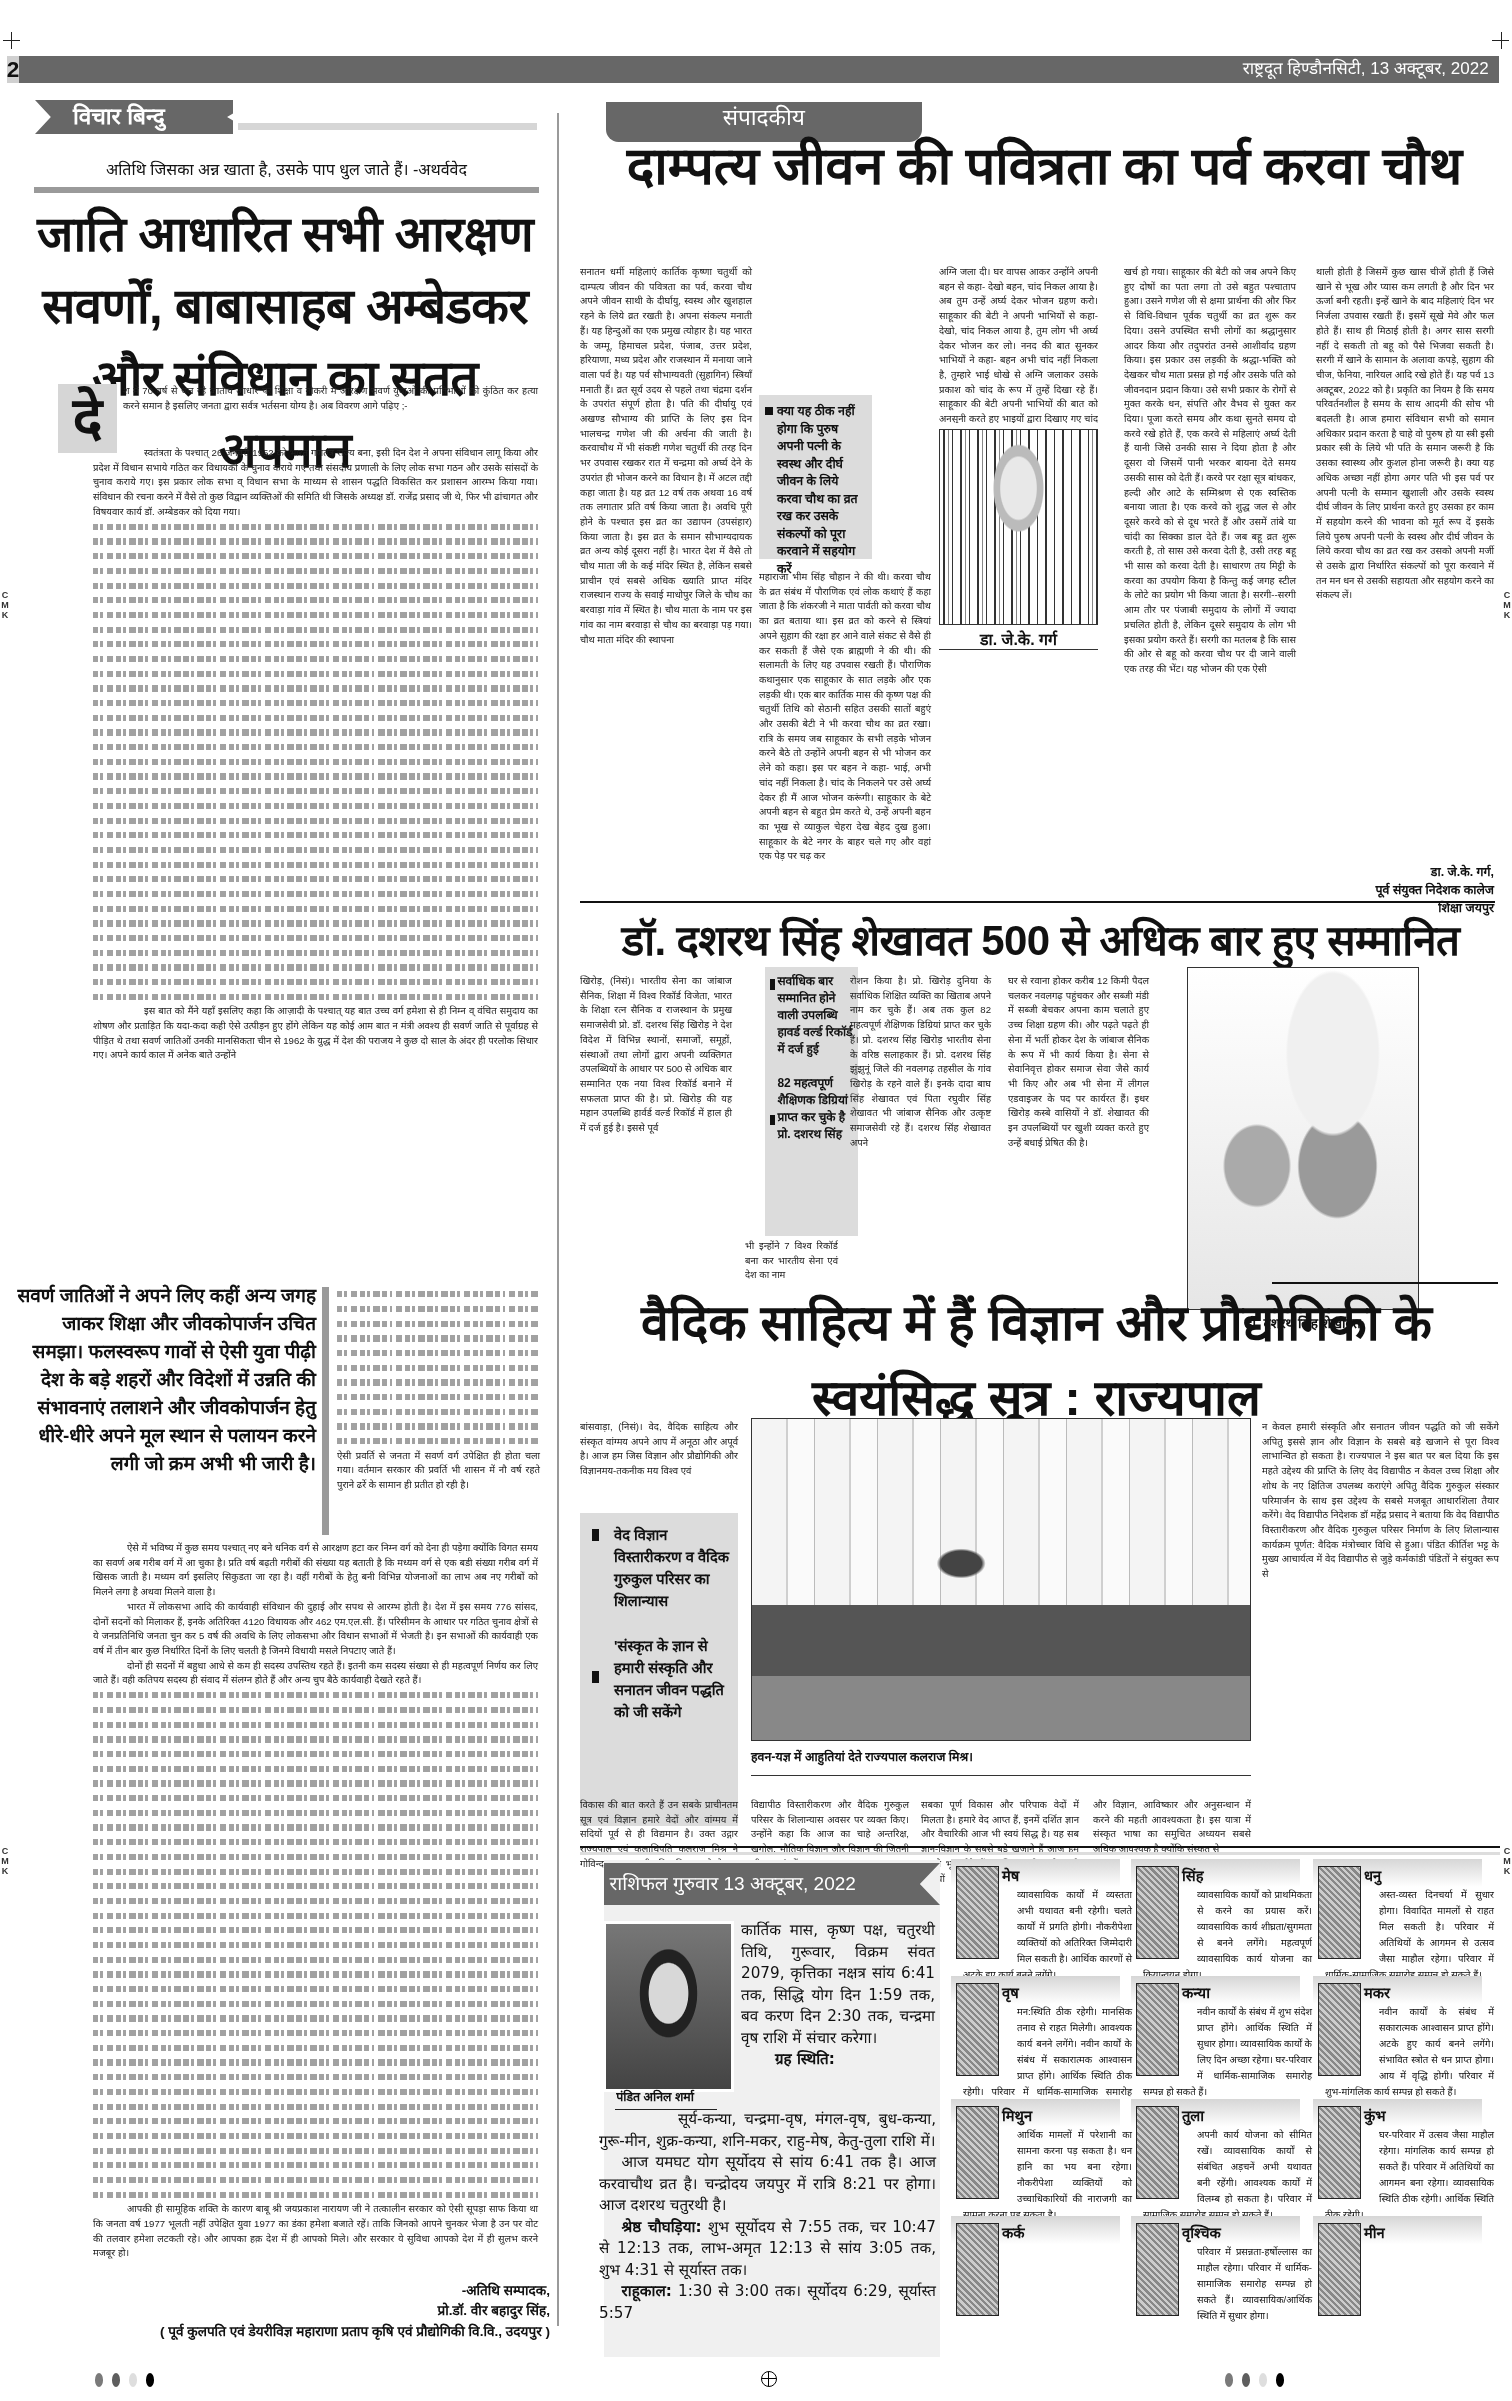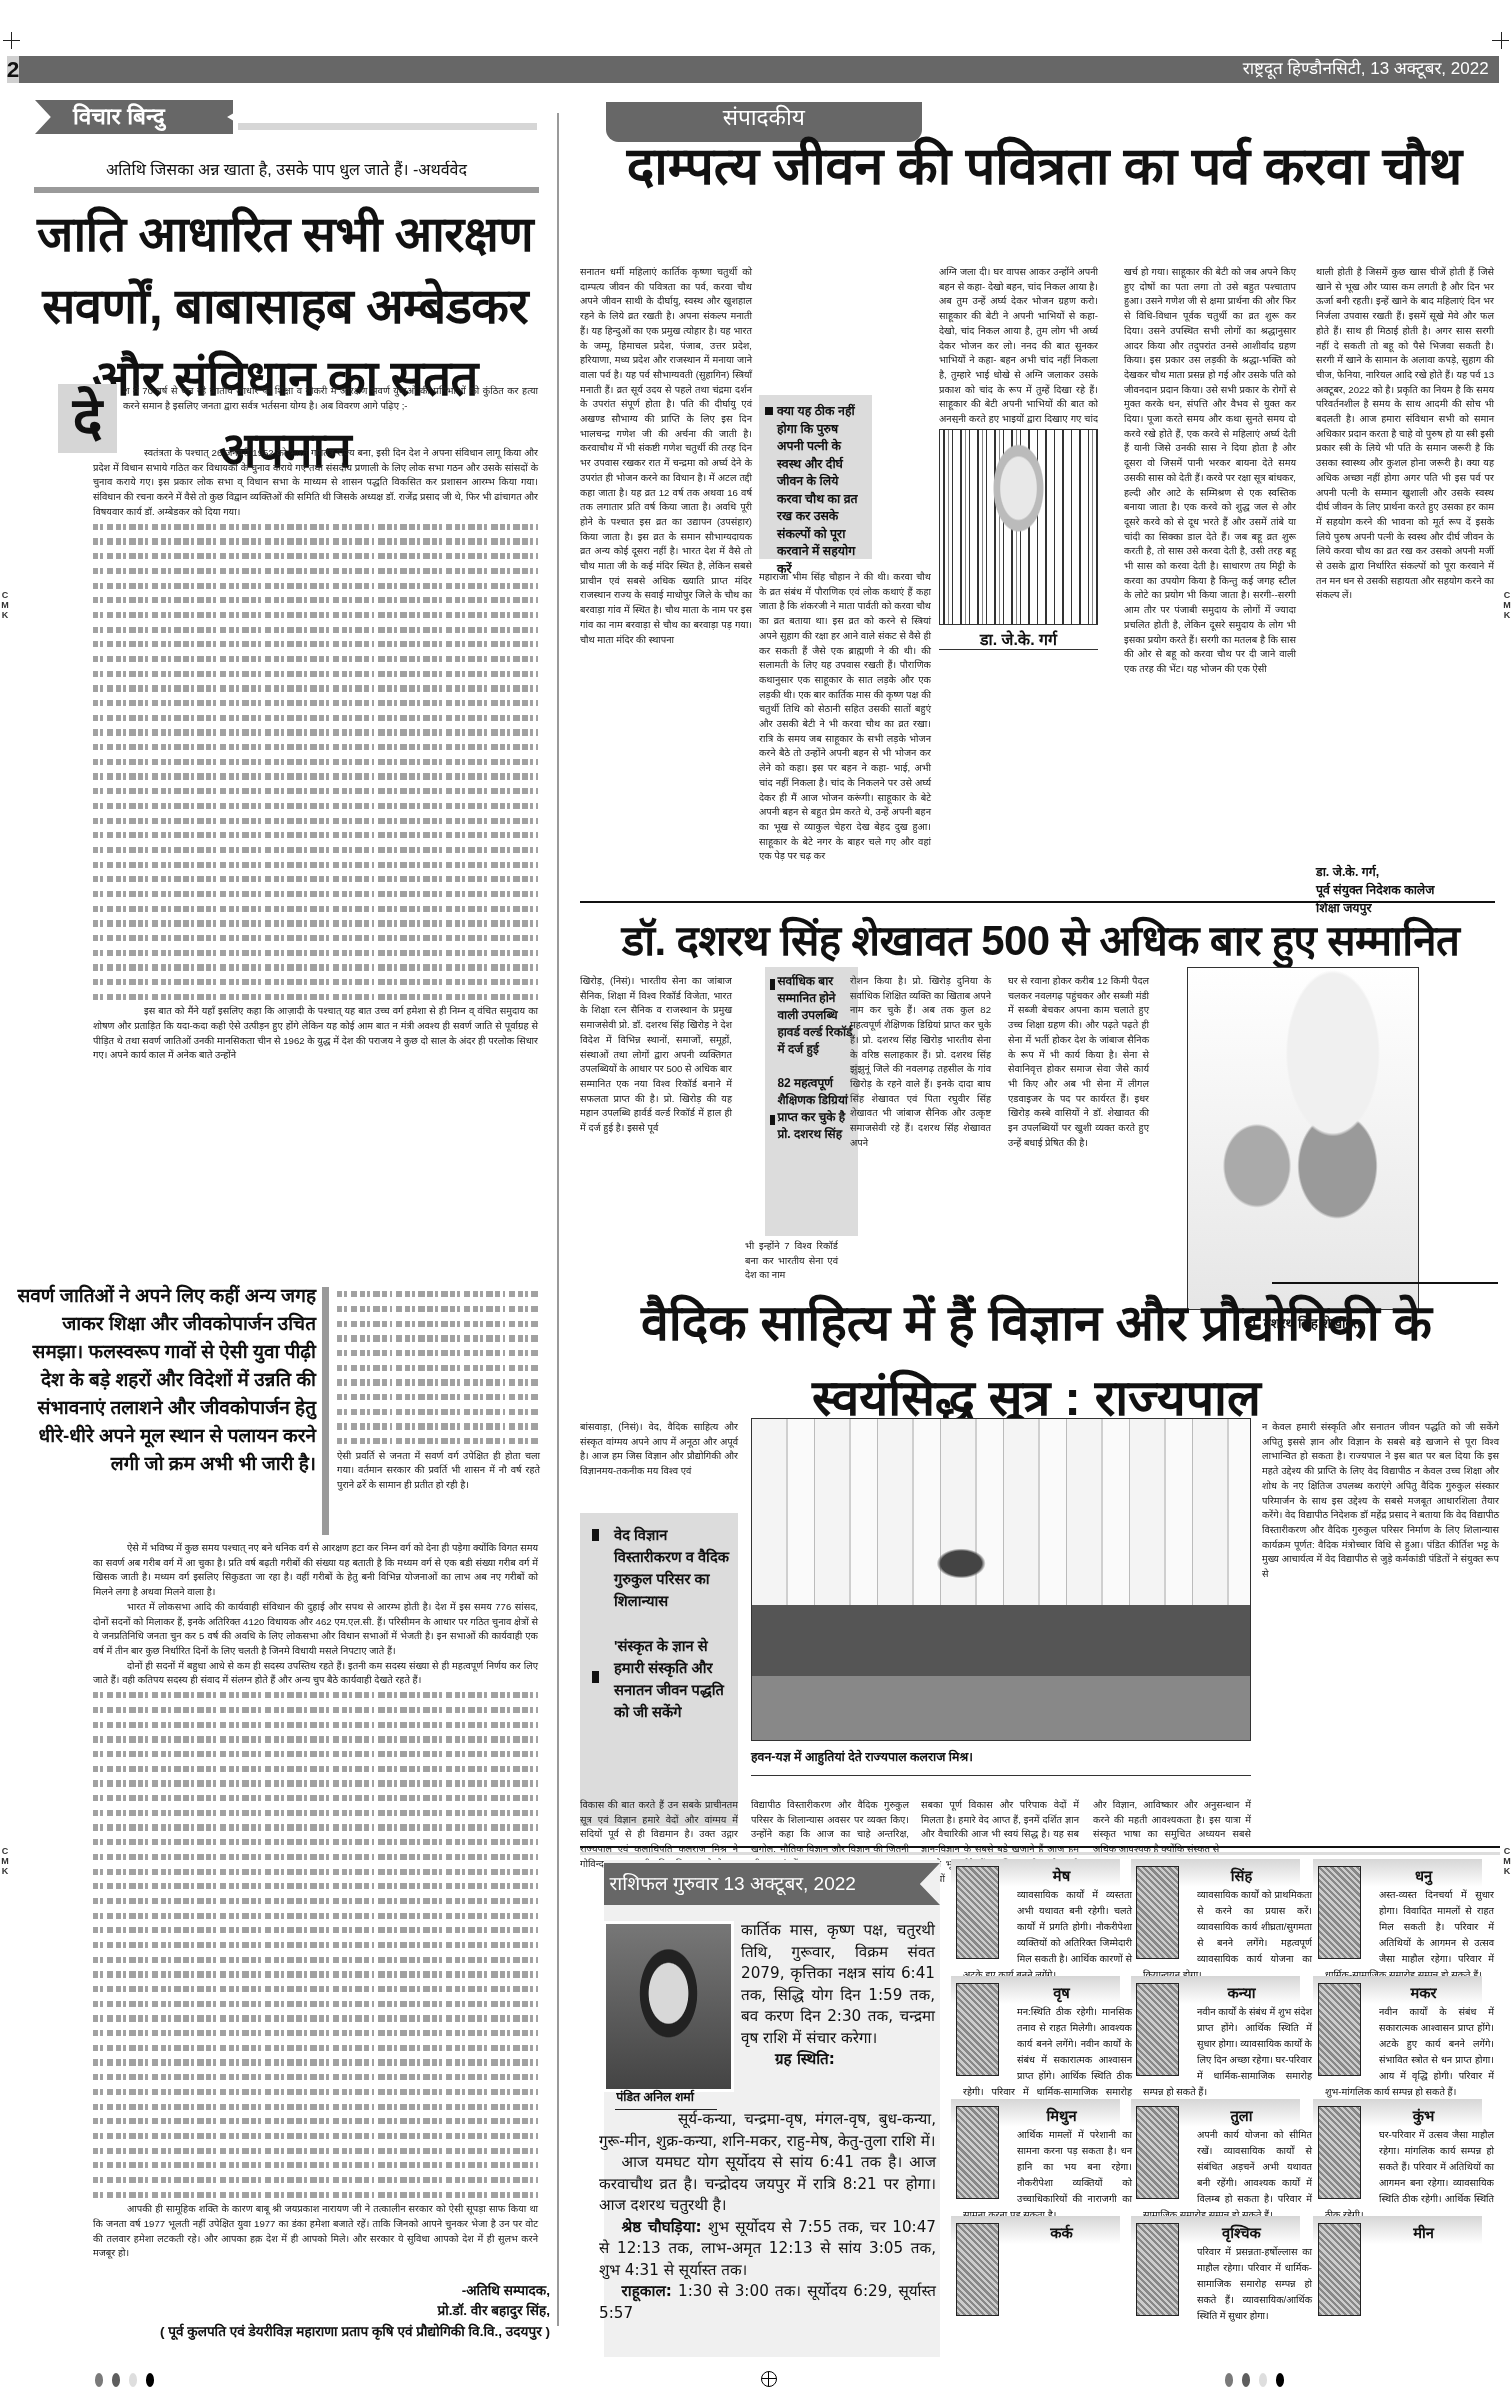--- a/index.html
+++ b/index.html
@@ -38,21 +38,21 @@
   #ed-signoff { left: 105px; top: 2281px; width: 445px; text-align: right; font: bold 13.6px/20.3px "Liberation Sans", sans-serif; }
 
   
   #kc-headline { left: 587px; top: 128px; width: 915px; text-align: center; font: bold 52px/77px "Liberation Sans", sans-serif; }
   .kc-col { position: absolute; top: 265px; width: 172px; }
   #kc-box { left: 759px; top: 395px; width: 113px; height: 164px; background: #dcdcdc; padding: 8px 5.6px 5.6px 18px; font: bold 12.4px/17.5px "Liberation Sans", sans-serif; }
   #kc-box .bullet { position: absolute; left: 5.6px; top: 12.4px; width: 8px; height: 8px; background: #111; }
   #kc-photo { left: 939px; top: 429px; width: 159px; height: 196px; border: 1.1px solid #333; background: radial-gradient(ellipse at 50% 30%, #e8e8e8 0 16%, #bbb 17% 22%, transparent 23%), repeating-linear-gradient(90deg,#fff 0 3.4px,#333 3.4px 4.5px,#fff 4.5px 8px,#888 8px 8.5px), #ddd; }
   #kc-photo-cap { left: 939px; top: 628px; width: 159px; text-align: center; font: bold 16px "Liberation Sans", sans-serif; }
   #kc-cap-rule { left: 939px; top: 649px; width: 159px; height: 1.1px; background: #333; }
-  #kc-author { left: 1316px; top: 863px; width: 178px; font: bold 12.4px/18px "Liberation Sans", sans-serif; }
+  #kc-author { left: 1316px; top: 863px; width: 178px; text-align: right; font: bold 12.4px/18px "Liberation Sans", sans-serif; }
   #kc-rule { left: 580px; top: 901px; width: 915px; height: 2.3px; background: #111; }
 
   
   #sh-headline { left: 579px; top: 910px; width: 923px; text-align: center; font: bold 42px/62px "Liberation Sans", sans-serif; letter-spacing: -0.6px; }
   .sh-col { position: absolute; top: 974px; width: 141px; }
   #sh-box { left: 745px; top: 967px; width: 93px; height: 269px; background: #dcdcdc; padding: 5.6px 4.5px 4.5px 12.4px; font: bold 12px/17px "Liberation Sans", sans-serif; margin-left: 20px; }
   #sh-box .bullet { position: absolute; left: 4.5px; width: 5.6px; height: 10.2px; background: #111; }
   #sh-photo { left: 1187px; top: 967px; width: 232px; height: 343px; border: 1.1px solid #333; background: radial-gradient(ellipse at 63% 25%, #f0f0f0 0 22%, transparent 23%), radial-gradient(ellipse at 65% 58%, #9a9a9a 0 18%, transparent 19%), radial-gradient(ellipse at 30% 58%, #aaa 0 14%, transparent 15%), linear-gradient(#fff, #e6e6e6); }
   #sh-photo-cap { left: 1187px; top: 1313px; width: 232px; text-align: center; font: bold 13.6px "Liberation Sans", sans-serif; }
 
@@ -75,21 +75,21 @@
   #rashi-banner { left: 604px; top: 1863px; width: 336px; height: 42px; background: #676767; color: #fff; font: 19px/42px "Liberation Sans", sans-serif; padding-left: 5.6px; clip-path: polygon(0 0,100% 0,94% 50%,100% 100%,0 100%); }
   #pandit-photo { left: 603px; top: 1921px; width: 131px; height: 171px; border: 3.4px solid #fff; background: radial-gradient(ellipse at 50% 42%, #d8d8d8 0 22%, #222 23% 32%, transparent 33%), linear-gradient(#777,#444); }
   #pandit-name { left: 578px; top: 2088px; width: 116px; text-align: right; font: bold 12.4px "Liberation Sans", sans-serif; }
   #pandit-rule { left: 615px; top: 2109px; width: 102px; height: 1.1px; background: #222; }
   #panchang { left: 741px; top: 1920px; width: 194px; font: 15.2px/21.5px "DejaVu Sans", sans-serif; text-align: justify; }
   #panchang-2 { left: 599px; top: 2109px; width: 337px; font: 15.2px/21.5px "DejaVu Sans", sans-serif; text-align: justify; }
 
   .rashi-card { position: absolute; width: 169px; height: 141px; }
   .rashi-card .hdr { position: absolute; left: 0; top: 0; width: 169px; height: 28px; background: linear-gradient(#d6d6d6, #fff); }
   .rashi-card .img { position: absolute; left: 4.5px; top: 6.8px; width: 43px; height: 93px; border: 1.1px solid #222; background: repeating-linear-gradient(45deg,#888 0 2.3px,#ccc 2.3px 4.5px); }
-  .rashi-card .name { position: absolute; left: 51px; top: 5.6px; width: 119px; text-align: center; font: bold 14.7px "Liberation Sans", sans-serif; }
+  .rashi-card .name { position: absolute; left: 51px; top: 5.6px; width: 119px; text-align: left; font: bold 14.7px "Liberation Sans", sans-serif; }
   .rashi-card .txt { position: absolute; left: 0; top: 28px; width: 169px; font: 9.6px/16px "Liberation Sans", sans-serif; text-align: justify; margin-left: 12px; }
   .rashi-card .txt::before { content: ""; float: left; width: 54px; height: 68px; }
 
   
   .reg-dot { position: absolute; width: 8px; height: 13.6px; border-radius: 50%; }
   .cmyk { position: absolute; font: bold 9px "Liberation Sans", sans-serif; color: #333; line-height: 10.2px; text-align: center; width: 8px; }
 </style>
 </head>
 <body>
 

